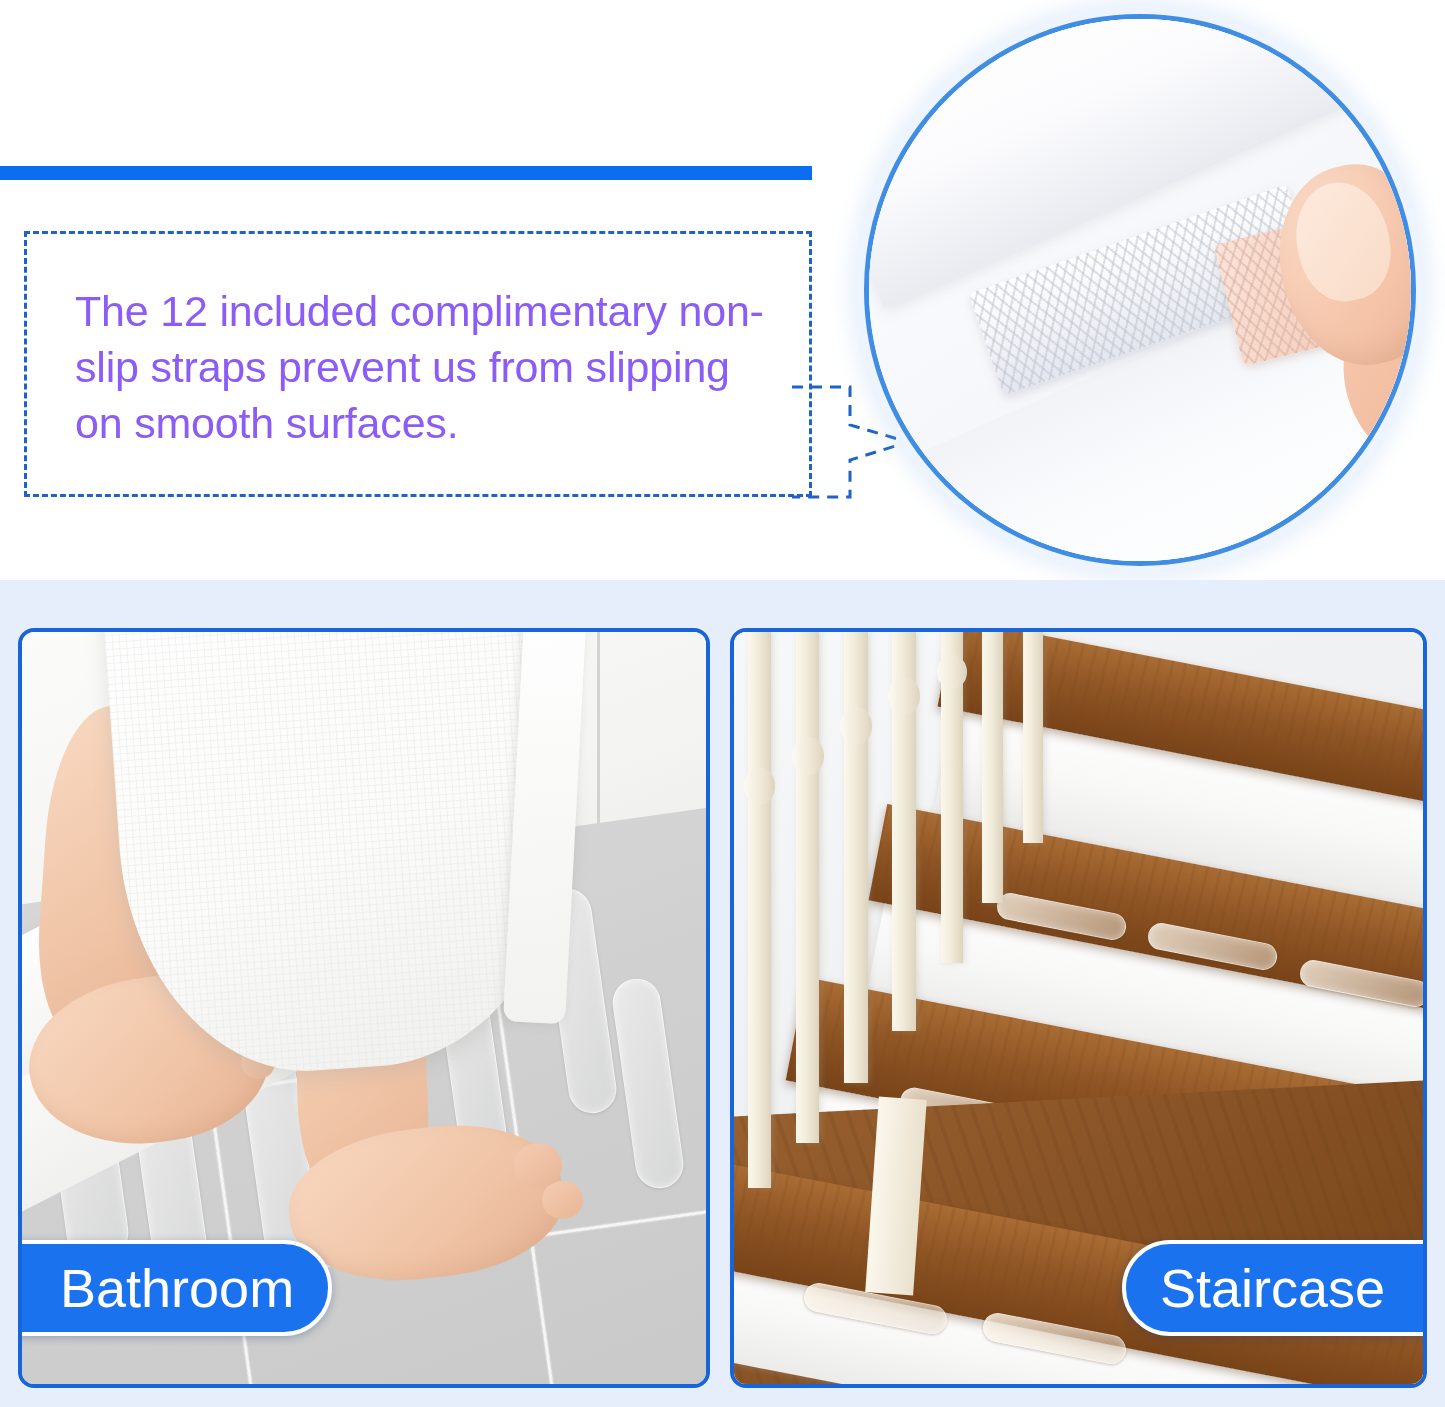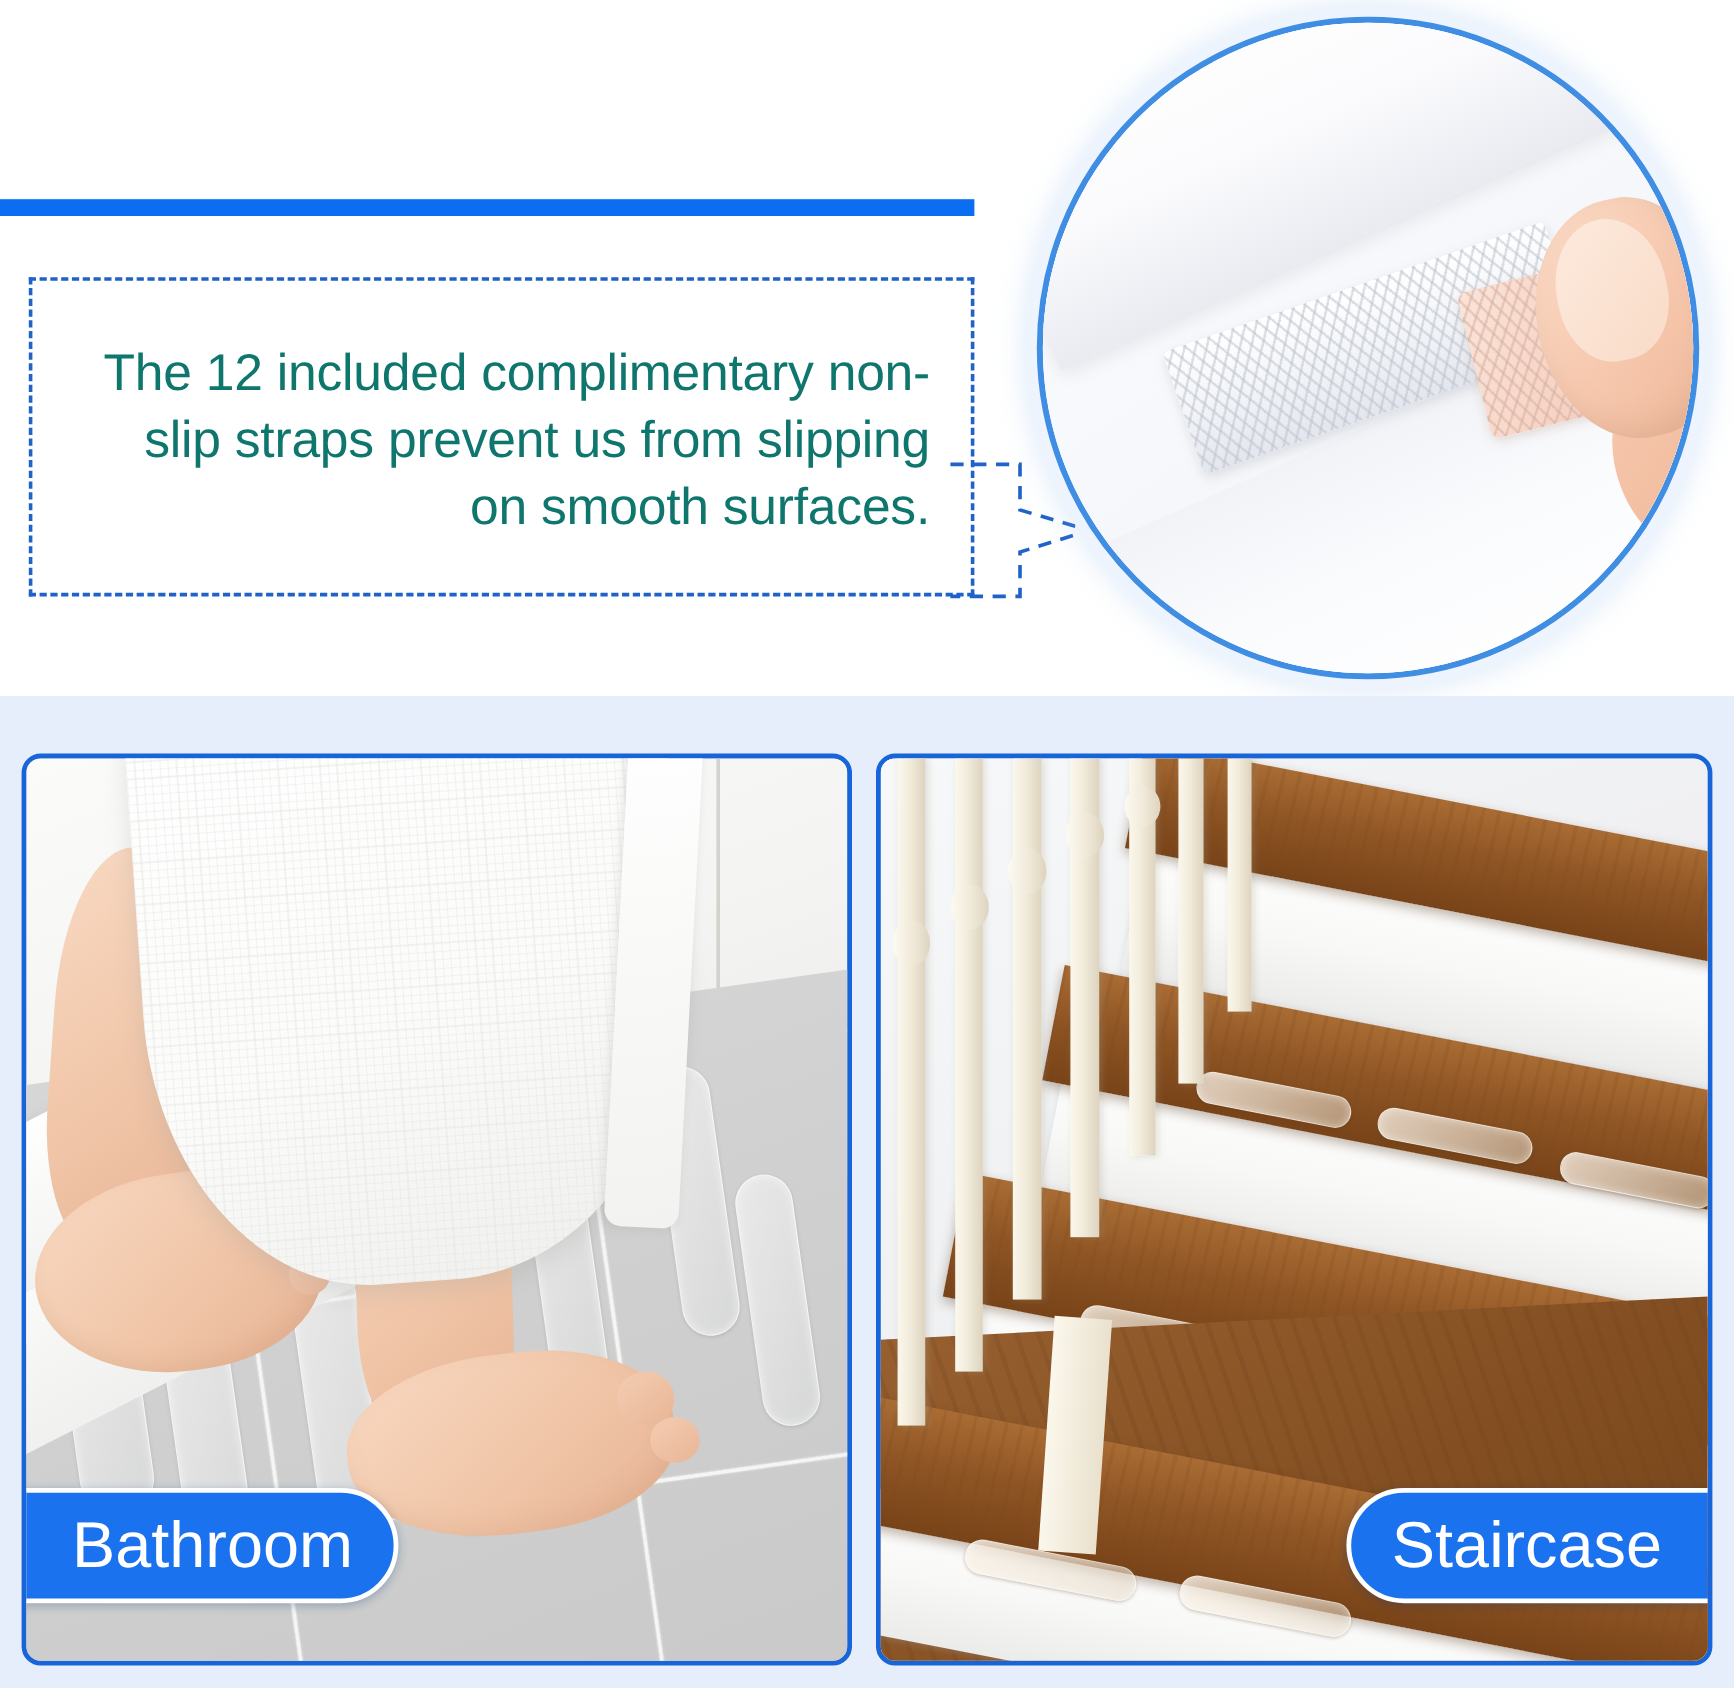--- a/index.html
+++ b/index.html
@@ -39,25 +39,24 @@
   }
 
   
   #callout-box {
     position:absolute; left:24px; top:231px; width:788px; height:266px;
     border:3px dashed #1f62c8;
     background:#ffffff;
   }
   #callout-text {
     position:absolute; left:48px; top:50px; width:700px;
-    color:#0f766e;
+    color:#8b5cf6;
     font-size:43px;
     line-height:1.30;
     letter-spacing:-0.2px;
-    text-align:right;
   }
   
   #callout-tail {
     position:absolute; left:790px; top:385px; width:130px; height:115px;
     pointer-events:none;
   }
 
   
   #circle-photo {
     position:absolute; left:864px; top:14px; width:552px; height:552px;

